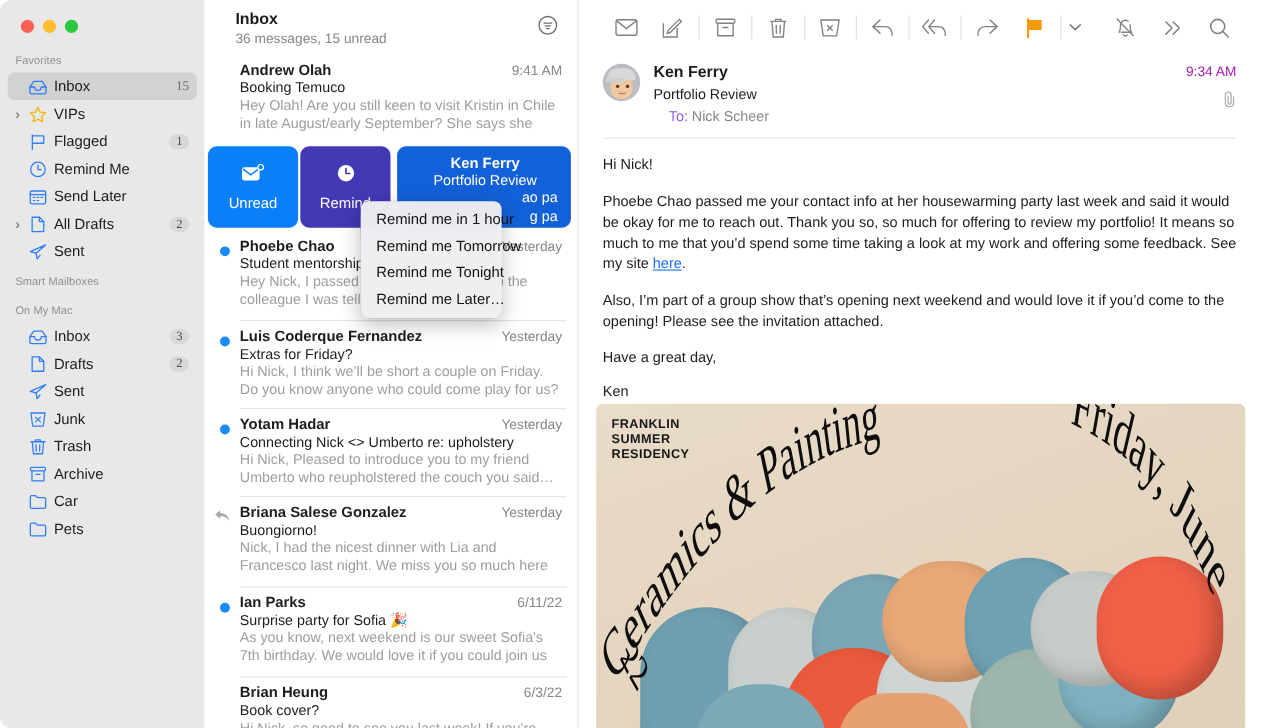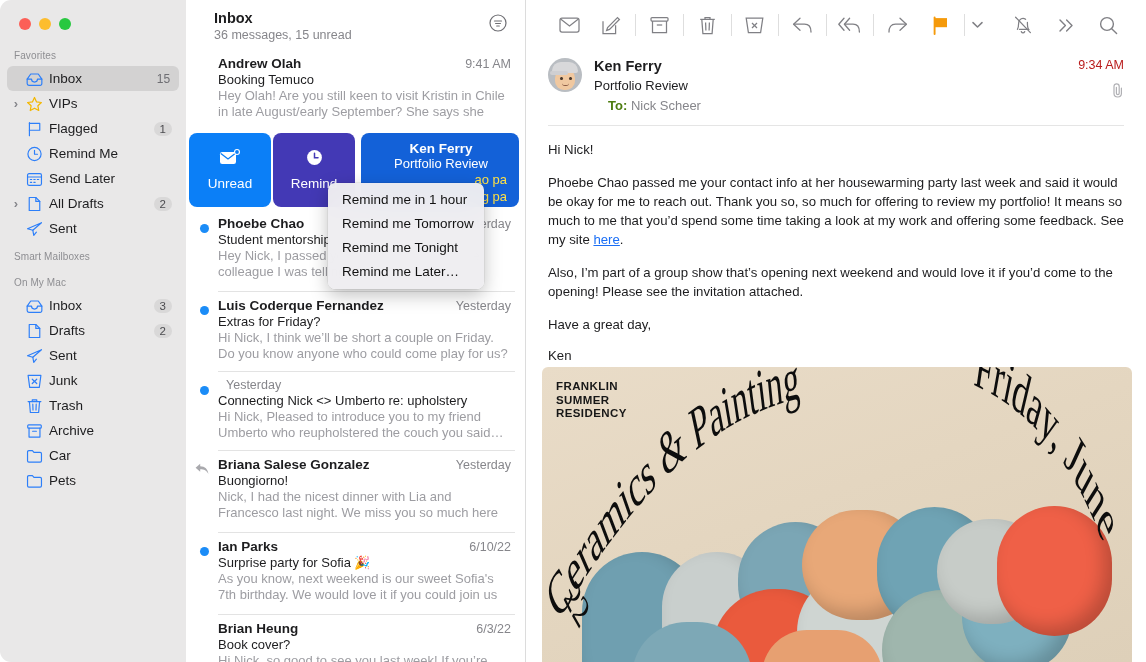--- a/index.html
+++ b/index.html
@@ -66,21 +66,21 @@
   }
   .mb-icon {
     width: 22px; flex: 0 0 22px;
     display: flex; align-items: center; justify-content: center;
     color: #2d7ff9;
   }
   .mb-icon svg { display: block; }
   .mb-label { flex: 1 1 auto; font-size: 13.5px; padding-left: 4px; white-space: nowrap; }
   .mb-count {
     font-size: 12px; color: #6e6e73;
-    min-width: 17px; text-align: center;
+    min-width: 17px; text-align: right; font-family: Liberation Serif, serif;
   }
   .mb-count.pill {
     background: #d9d8d8;
     border-radius: 9px;
     padding: 1px 6px;
     font-size: 11.5px;
     color: #4b4b4f;
   }
 
   
@@ -157,27 +157,27 @@
   .swipe-card {
     flex: 1 1 auto;
     margin: 2px 6px 2px 5px;
     border-radius: 8px;
     padding: 8px 12px 8px 14px;
     color: #fff;
     overflow: hidden;
   }
   .swipe-card .sc-from { font-size: 13.5px; font-weight: bold; text-align:center; }
   .swipe-card .sc-subject { font-size: 13px; text-align:center; }
-  .swipe-card .sc-preview { font-size: 13px; color: #fde047; line-height: 16px; margin-top: 1px; }
+  .swipe-card .sc-preview { font-size: 13px; color: #ffffff; line-height: 16px; margin-top: 1px; }
 
   
   .ctx-menu {
     position: absolute;
     left: 142px; top: 183px;
-    width: 156px;
+    width: 128px;
     background: rgba(238,237,241,0.97);
     border-radius: 7px;
     box-shadow: 0 6px 18px rgba(0,0,0,0.25), 0 0 0 0.5px rgba(0,0,0,0.10);
     padding: 5px 0;
     z-index: 40;
     backdrop-filter: blur(14px);
   }
   .ctx-item {
     font-size: 13.5px;
     color: #121212;
@@ -234,23 +234,23 @@
     position:absolute; left:2px; top:13px; width:18px; height:4px;
     background:#cfcfd2; border-radius: 3px;
   }
   .avatar .eye { position:absolute; width:2.5px;height:3px;background:#4a3a2e;border-radius:50%; top:19px;}
   .avatar .eye.l{left:12px;} .avatar .eye.r{left:21px;}
   .avatar .mouth{position:absolute;left:14px;top:25px;width:7px;height:3px;border-bottom:1.5px solid #8a5b44;border-radius:0 0 6px 6px;}
   .hdr-main { flex: 1 1 auto; }
   .hdr-name { font-size: 14.5px; font-weight: bold; color: #1d1d1f; }
   .hdr-subject { font-size: 13px; color: #1d1d1f; margin-top: 4px; }
   .hdr-to { font-size: 13px; color: #86868b; margin-top: 5px; padding-left: 14px; }
-  .hdr-to b { color: #4d7c0f; font-weight: bold; }
+  .hdr-to b { color: #8b5cf6; font-weight: normal; }
   .hdr-right { text-align: right; flex: 0 0 auto; }
-  .hdr-time { font-size: 12.5px; color: #b91c1c; }
+  .hdr-time { font-size: 12.5px; color: #a21caf; }
   .hdr-clip { color: #b0b0b4; margin-top: 10px; }
 
   .divider { height: 1px; background: #e5e5e5; margin: 12px 22px 0 22px; }
 
   .body {
     padding: 14px 22px 0 22px;
     font-size: 13.2px;
     line-height: 19px;
     color: #1d1d1f;
   }
@@ -534,41 +534,42 @@
           <div class="msg-top">
             <span class="msg-from">Luis Coderque Fernandez</span>
             <span class="msg-date">Yesterday</span>
           </div>
           <div class="msg-subject">Extras for Friday?</div>
           <div class="msg-preview">Hi Nick, I think we’ll be short a couple on Friday. Do you know anyone who could come play for us?</div>
         </div>
         <div class="msg">
           <div class="msg-dot"></div>
           <div class="msg-top">
+            <span class="msg-from">Yotam Hadar</span>
             <span class="msg-date">Yesterday</span>
           </div>
           <div class="msg-subject">Connecting Nick &lt;&gt; Umberto re: upholstery</div>
           <div class="msg-preview">Hi Nick, Pleased to introduce you to my friend Umberto who reupholstered the couch you said…</div>
         </div>
         <div class="msg">
           <div class="msg-replied"><svg width="14" height="12" viewBox="0 0 14 12" fill="#a9a9ad">
               <path d="M5.2 0.8 L0.6 4.8 L5.2 8.8 V6.3 C9.2 6.3 11.6 7.5 13.4 11 C12.8 6.2 10 3.4 5.2 3.3 Z"></path>
             </svg></div>
           <div class="msg-top">
             <span class="msg-from">Briana Salese Gonzalez</span>
             <span class="msg-date">Yesterday</span>
           </div>
           <div class="msg-subject">Buongiorno!</div>
           <div class="msg-preview">Nick, I had the nicest dinner with Lia and Francesco last night. We miss you so much here in Roma!…</div>
         </div>
         <div class="msg">
           <div class="msg-dot"></div>
           <div class="msg-top">
             <span class="msg-from">Ian Parks</span>
-            <span class="msg-date">6/10/22</span>
+            <span class="msg-date">6/11/22</span>
           </div>
           <div class="msg-subject">Surprise party for Sofia 🎉</div>
           <div class="msg-preview">As you know, next weekend is our sweet Sofia's 7th birthday. We would love it if you could join us for a…</div>
         </div>
         <div class="msg">
           <div class="msg-top">
             <span class="msg-from">Brian Heung</span>
             <span class="msg-date">6/3/22</span>
           </div>
           <div class="msg-subject">Book cover?</div>

